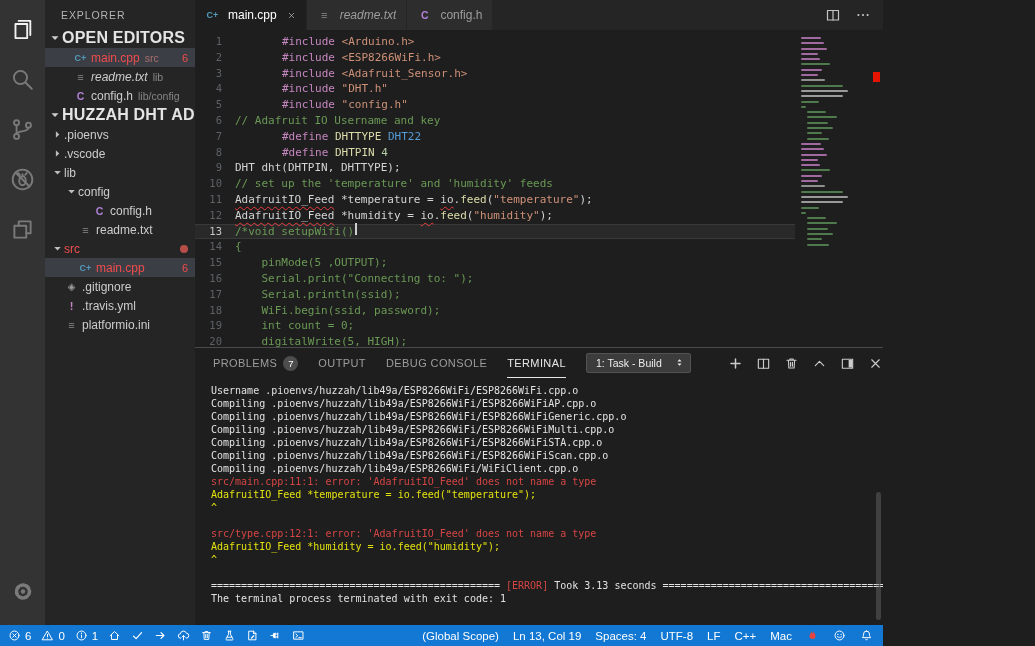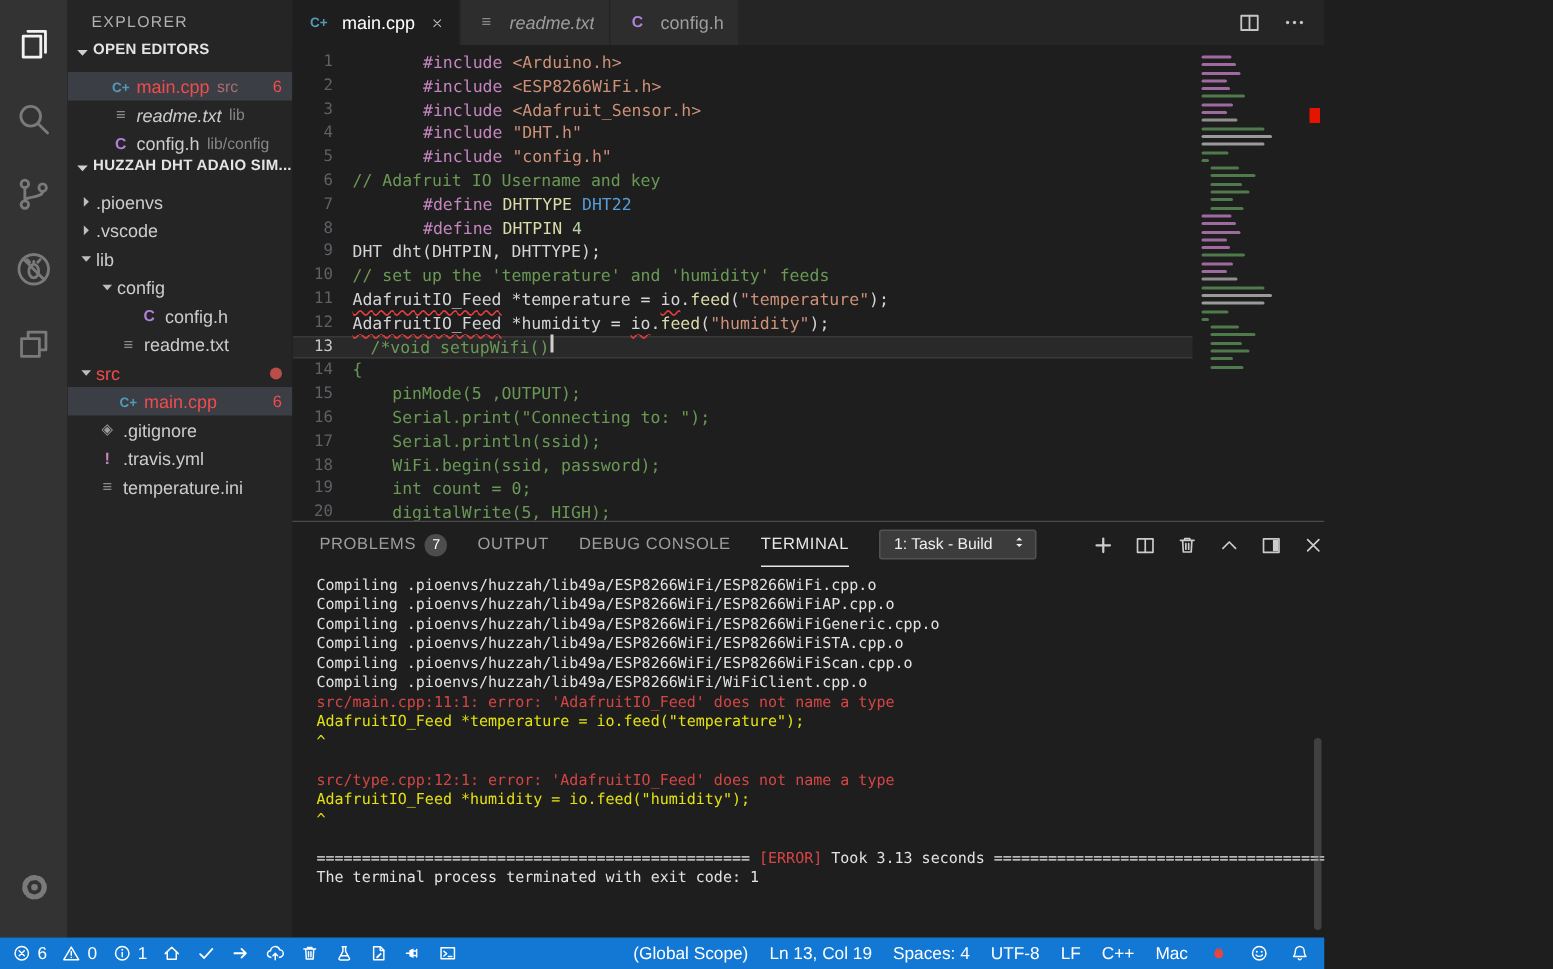--- a/index.html
+++ b/index.html
@@ -12,21 +12,21 @@
   
   .activitybar{width:45px;background:#333;display:flex;flex-direction:column;align-items:center;padding-top:4px;}
   .ab-item{width:45px;height:50px;display:flex;align-items:center;justify-content:center;color:#7a7a7a;cursor:pointer;}
   .ab-item.active{color:#f2f2f2;}
   .ab-item svg{width:25px;height:25px;}
   .ab-bottom{margin-top:auto;margin-bottom:10px;}
 
   
   .sidebar{width:150px;background:#252526;font-size:12px;overflow:hidden;display:flex;flex-direction:column;}
   .sb-title{padding:9px 0 7px 16px;font-size:10.5px;letter-spacing:.9px;color:#b3b3b3;}
-  .section-header{display:flex;height:20px;font-weight:bold;font-size:10px;color:#e4e4e4;padding-left:3px;letter-spacing:.2px;white-space:nowrap;overflow:hidden;}
+  .section-header{display:flex;align-items:center;height:20px;font-weight:bold;font-size:16px;color:#e4e4e4;padding-left:3px;letter-spacing:.2px;white-space:nowrap;overflow:hidden;}
   .section-header .chev{width:14px;height:14px;flex:none;display:flex;align-items:center;justify-content:center;color:#cfcfcf;}
   .row{display:flex;align-items:center;height:19px;padding-right:7px;white-space:nowrap;overflow:hidden;cursor:pointer;}
   .row.selected{background:#3b3e45;}
   .row .chev{width:13px;height:13px;flex:none;display:flex;align-items:center;justify-content:center;color:#bdbdbd;}
   .fi{width:15px;flex:none;display:inline-flex;justify-content:center;margin-right:3px;font-weight:bold;}
   .lbl{overflow:hidden;text-overflow:ellipsis;}
   .lbl.italic{font-style:italic;}
   .err{color:var(--err-red);}
   .desc{margin-left:5px;color:#868686;font-size:10.5px;}
   .desc.err-desc{color:#a96f6f;}
@@ -42,21 +42,21 @@
   .tab .close svg{width:9px;height:9px;}
   .tab-actions{margin-left:auto;display:flex;align-items:center;gap:14px;padding-right:12px;color:#c5c5c5;}
   .tab-actions svg{width:16px;height:16px;}
 
   
   .editor{height:317px;position:relative;background:#1e1e1e;overflow:hidden;flex:none;}
   .code{position:absolute;top:4px;left:0;right:88px;font-family:"DejaVu Sans Mono","Liberation Mono",monospace;font-size:11px;line-height:15.8px;}
   .code-line{display:flex;height:15.8px;align-items:center;}
   .gutter{width:40px;text-align:right;padding-right:13px;color:#5d6166;flex:none;font-size:10.5px;}
   .line-text{white-space:pre;}
-  .code-line.current{background:rgba(255,255,255,.05);box-shadow:inset 0 1px 0 rgba(255,255,255,.08),inset 0 -1px 0 rgba(255,255,255,.08);gap:12px;}
+  .code-line.current{background:rgba(255,255,255,.05);box-shadow:inset 0 1px 0 rgba(255,255,255,.08),inset 0 -1px 0 rgba(255,255,255,.08);}
   .code-line.current .gutter{color:#c6c6c6;}
   .tk-kw{color:#c586c0;margin-left:47px;}.tk-str{color:#ce9178;}.tk-com{color:#6a9955;}.tk-pl{color:#d4d4d4;}
   .tk-mac{color:#dcdcaa;}.tk-type{color:#569cd6;}.tk-num{color:#b5cea8;}.tk-fn{color:#dcdcaa;}
   .tk-sq{color:#d4d4d4;text-decoration:underline wavy #e63c3c 1px;text-underline-offset:3px;}
   .caret{display:inline-block;width:1.5px;height:12px;background:#cfcfcf;margin-left:1px;}
   .minimap{position:absolute;top:0;right:13px;width:75px;bottom:0;padding-top:7px;}
   .mm-line{height:2px;border-radius:1px;margin:0 6px 3.3px 6px;}
   .overview{position:absolute;top:0;right:0;width:13px;bottom:0;}
   .ov-err{position:absolute;right:3px;top:42px;width:7px;height:10px;background:#e51400;}
 
@@ -250,21 +250,21 @@
             <span class="lbl">.gitignore</span>
 
    </div>
           <div class="row" style="padding-left:19px">
      <span class="fi" style="color:#c586c0;font-size:11px">!</span>
             <span class="lbl">.travis.yml</span>
 
    </div>
           <div class="row" style="padding-left:19px">
      <span class="fi" style="color:#8a8a8a;font-size:11px">≡</span>
-            <span class="lbl">temperature.ini</span>
+            <span class="lbl">platformio.ini</span>
 
    </div>
         </div>
     </div>
 
     <div class="main">
       <div class="tabbar">
         <div id="tabs" style="display:flex">
             <div class="tab active">
      <span class="fi" style="color:#519aba;font-size:9px">C+</span>
@@ -506,23 +506,24 @@
                   <span style="display:inline-flex;width:15px;height:15px">
                     <svg width="15" height="15" viewBox="0 0 16 16" fill="none" stroke="currentColor" stroke-width="1.2" stroke-linecap="round" stroke-linejoin="round">
                       <path d="M4 4l8 8M12 4l-8 8"></path>
                     </svg>
                   </span>
                 </span>
               </span>
           </div>
         </div>
         <div class="terminal" id="terminal">
-            <div class="t-line"><span class="t-fg">Compiling .pioenvs/huzzah/lib49a/ESP8266WiFi/ESP8266WiFi.cpp.o</span></div>
+            <div class="t-line"><span class="t-fg">Username .pioenvs/huzzah/lib49a/ESP8266WiFi/ESP8266WiFi.cpp.o</span></div>
             <div class="t-line"><span class="t-fg">Compiling .pioenvs/huzzah/lib49a/ESP8266WiFi/ESP8266WiFiAP.cpp.o</span></div>
             <div class="t-line"><span class="t-fg">Compiling .pioenvs/huzzah/lib49a/ESP8266WiFi/ESP8266WiFiGeneric.cpp.o</span></div>
+            <div class="t-line"><span class="t-fg">Compiling .pioenvs/huzzah/lib49a/ESP8266WiFi/ESP8266WiFiMulti.cpp.o</span></div>
             <div class="t-line"><span class="t-fg">Compiling .pioenvs/huzzah/lib49a/ESP8266WiFi/ESP8266WiFiSTA.cpp.o</span></div>
             <div class="t-line"><span class="t-fg">Compiling .pioenvs/huzzah/lib49a/ESP8266WiFi/ESP8266WiFiScan.cpp.o</span></div>
             <div class="t-line"><span class="t-fg">Compiling .pioenvs/huzzah/lib49a/ESP8266WiFi/WiFiClient.cpp.o</span></div>
             <div class="t-line"><span class="t-red">src/main.cpp:11:1: error: 'AdafruitIO_Feed' does not name a type</span></div>
             <div class="t-line"><span class="t-yel">AdafruitIO_Feed *temperature = io.feed("temperature");</span></div>
             <div class="t-line"><span class="t-yel">^</span></div>
             <div class="t-line"></div>
             <div class="t-line"><span class="t-red">src/type.cpp:12:1: error: 'AdafruitIO_Feed' does not name a type</span></div>
             <div class="t-line"><span class="t-yel">AdafruitIO_Feed *humidity = io.feed("humidity");</span></div>
             <div class="t-line"><span class="t-yel">^</span></div>

